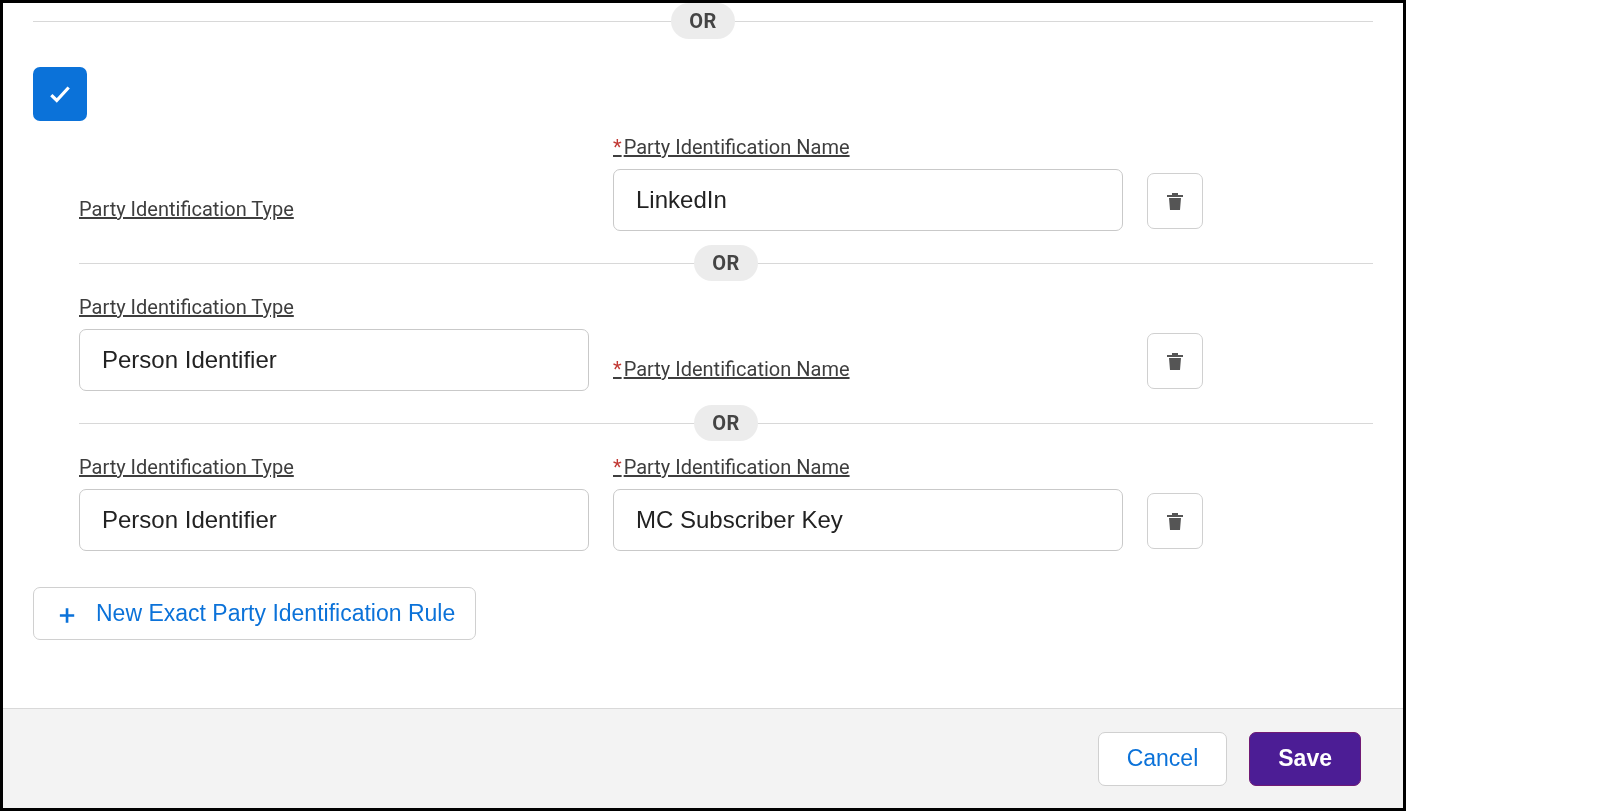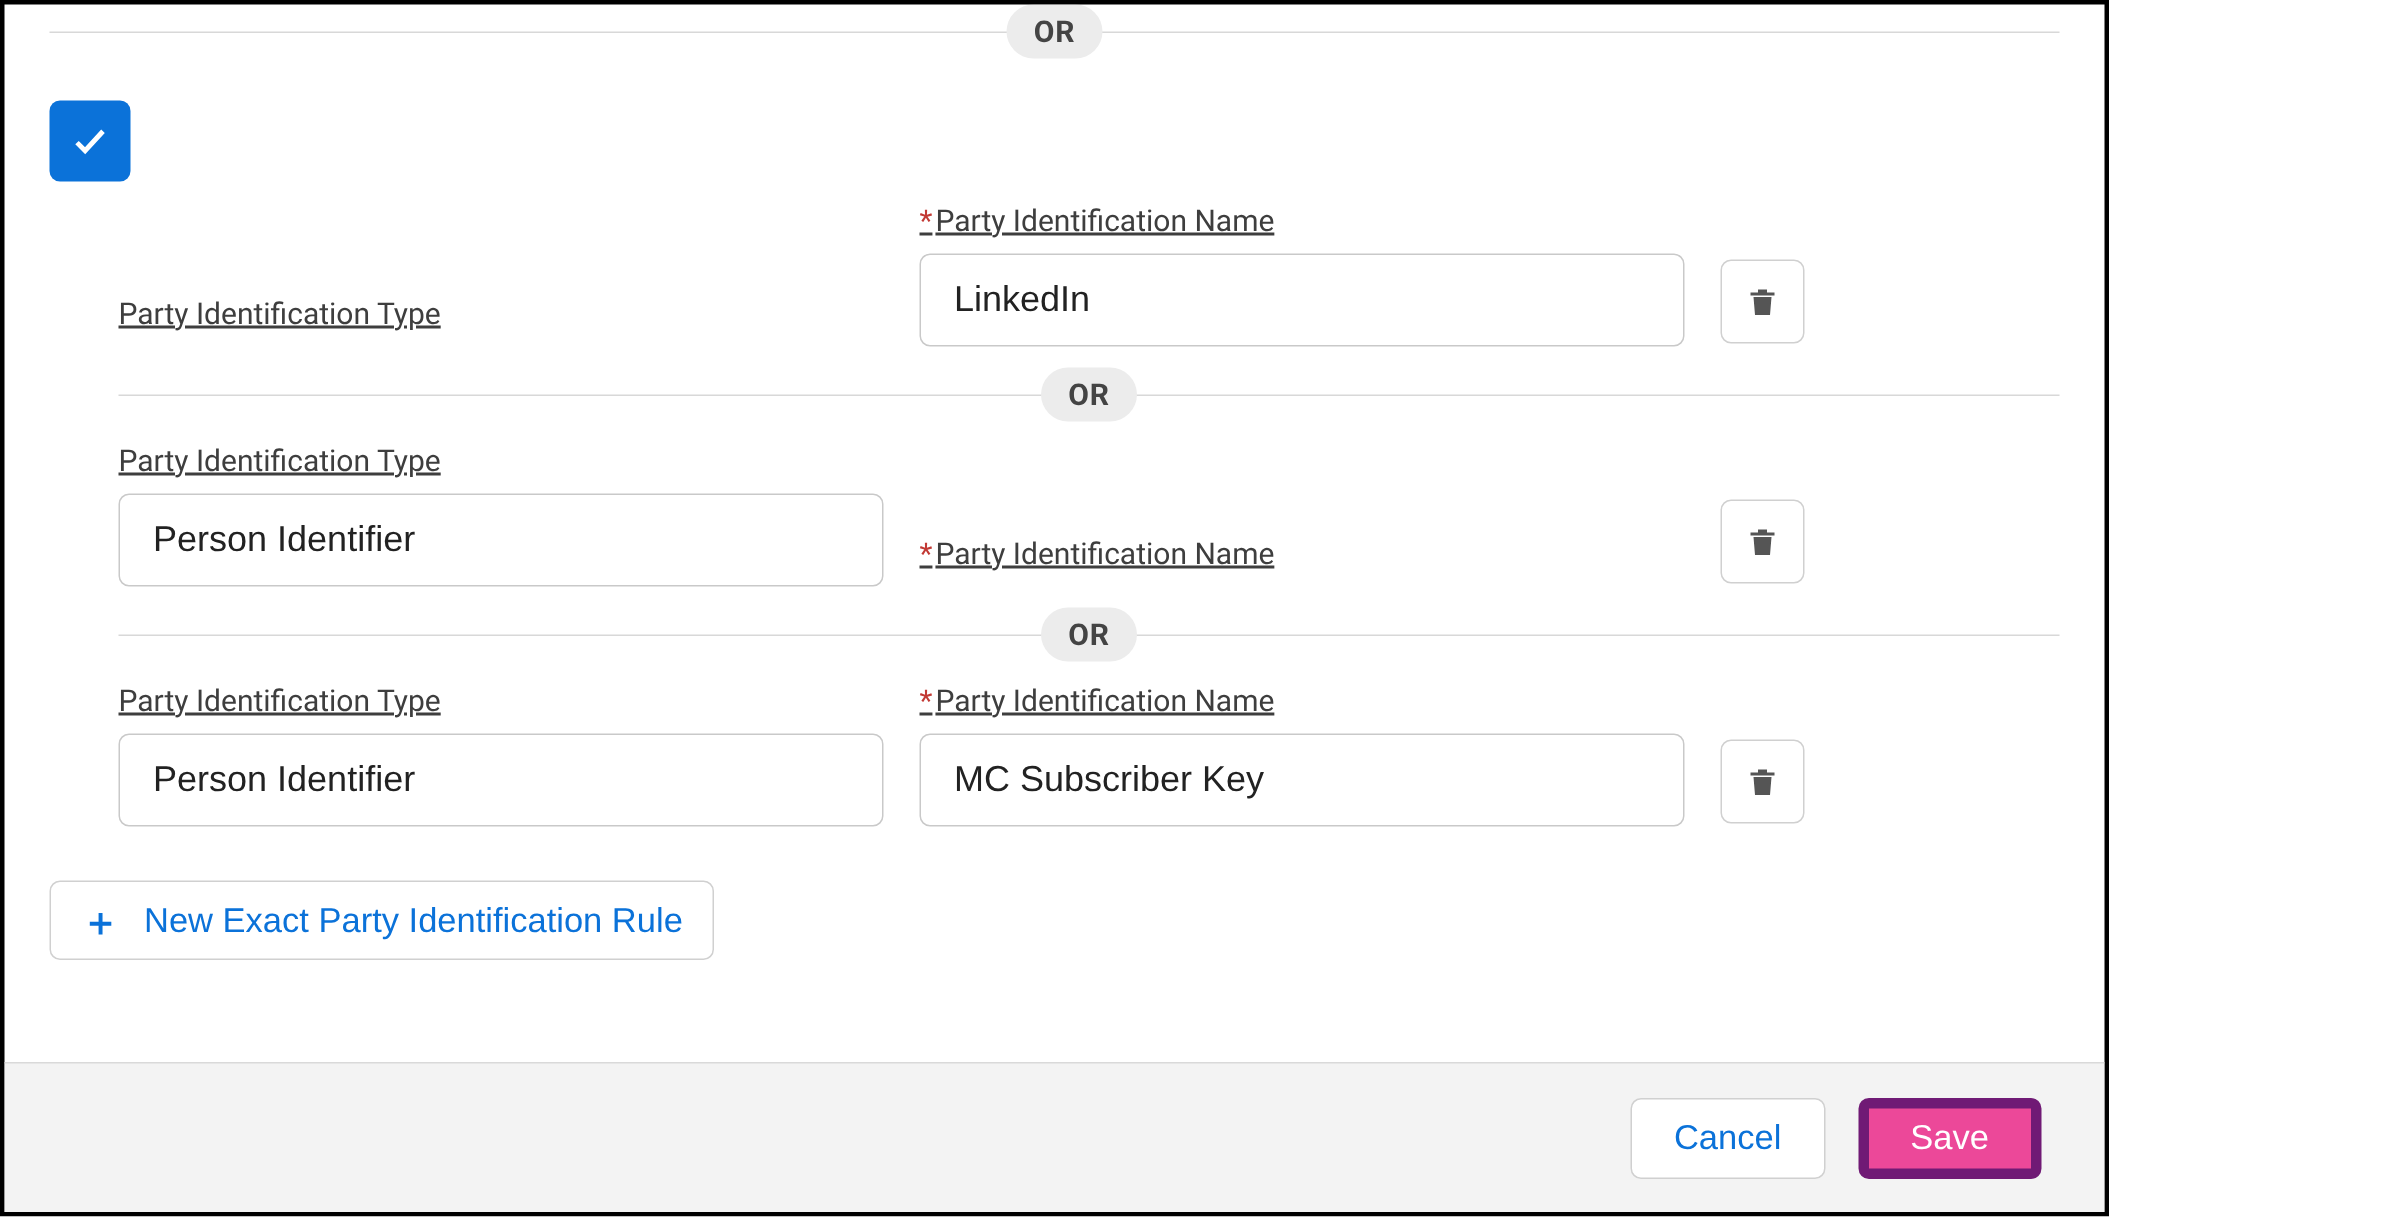--- a/index.html
+++ b/index.html
@@ -167,24 +167,25 @@
     font-size: 23px;
     cursor: pointer;
     display: inline-flex; align-items: center; justify-content: center; text-align: center;
   }
   .btn-cancel {
     background: #fff;
     border: 1px solid #d0d0d0;
     color: #0b72d9;
   }
   .btn-save {
-    background: #ec4899;
-    border: 7px solid #701a75;
+    background: #4c1d95;
+    border: 1px solid #701a75;
     color: #fff;
     min-width: 110px;
+    font-weight: bold;
   }
 </style>
 </head>
 <body>
 
 <div class="frame">
   <div class="content-scroll">
 
     <div class="or-divider">
       <span class="or-pill">OR</span>

